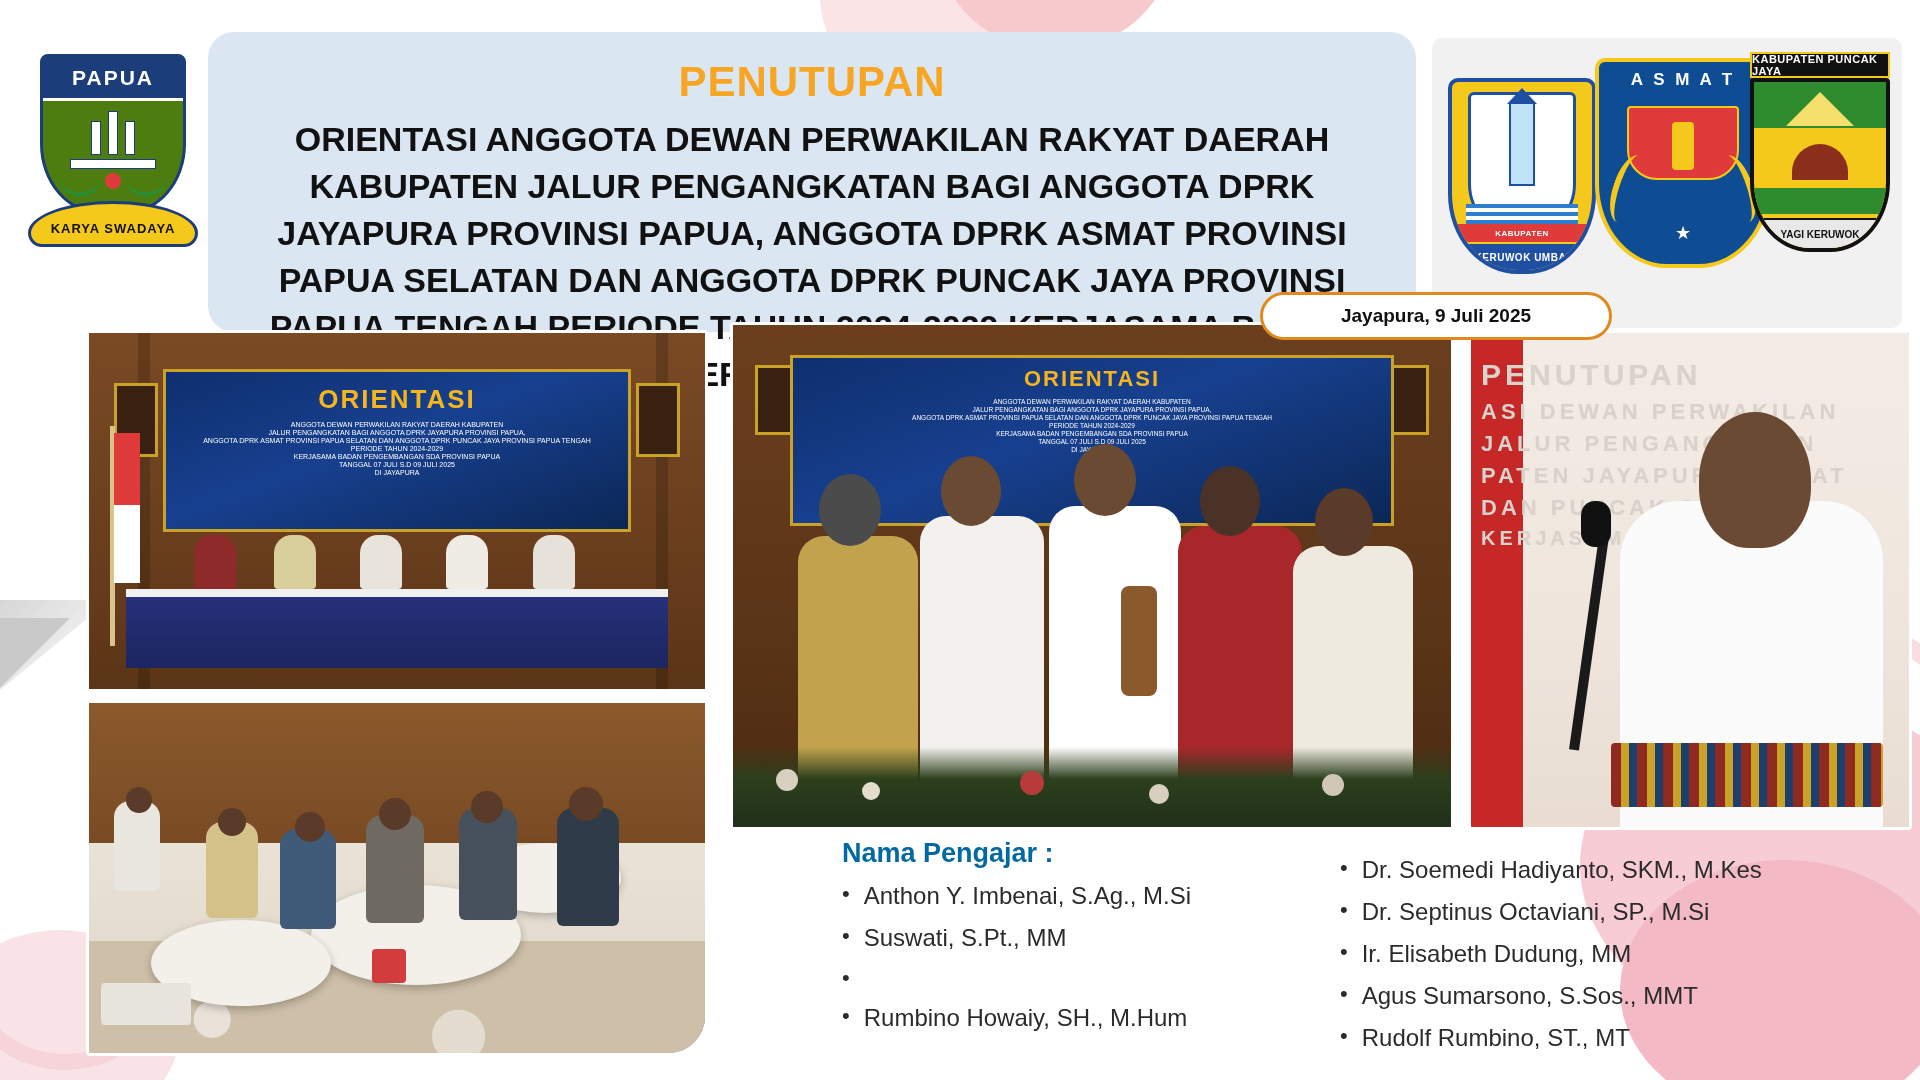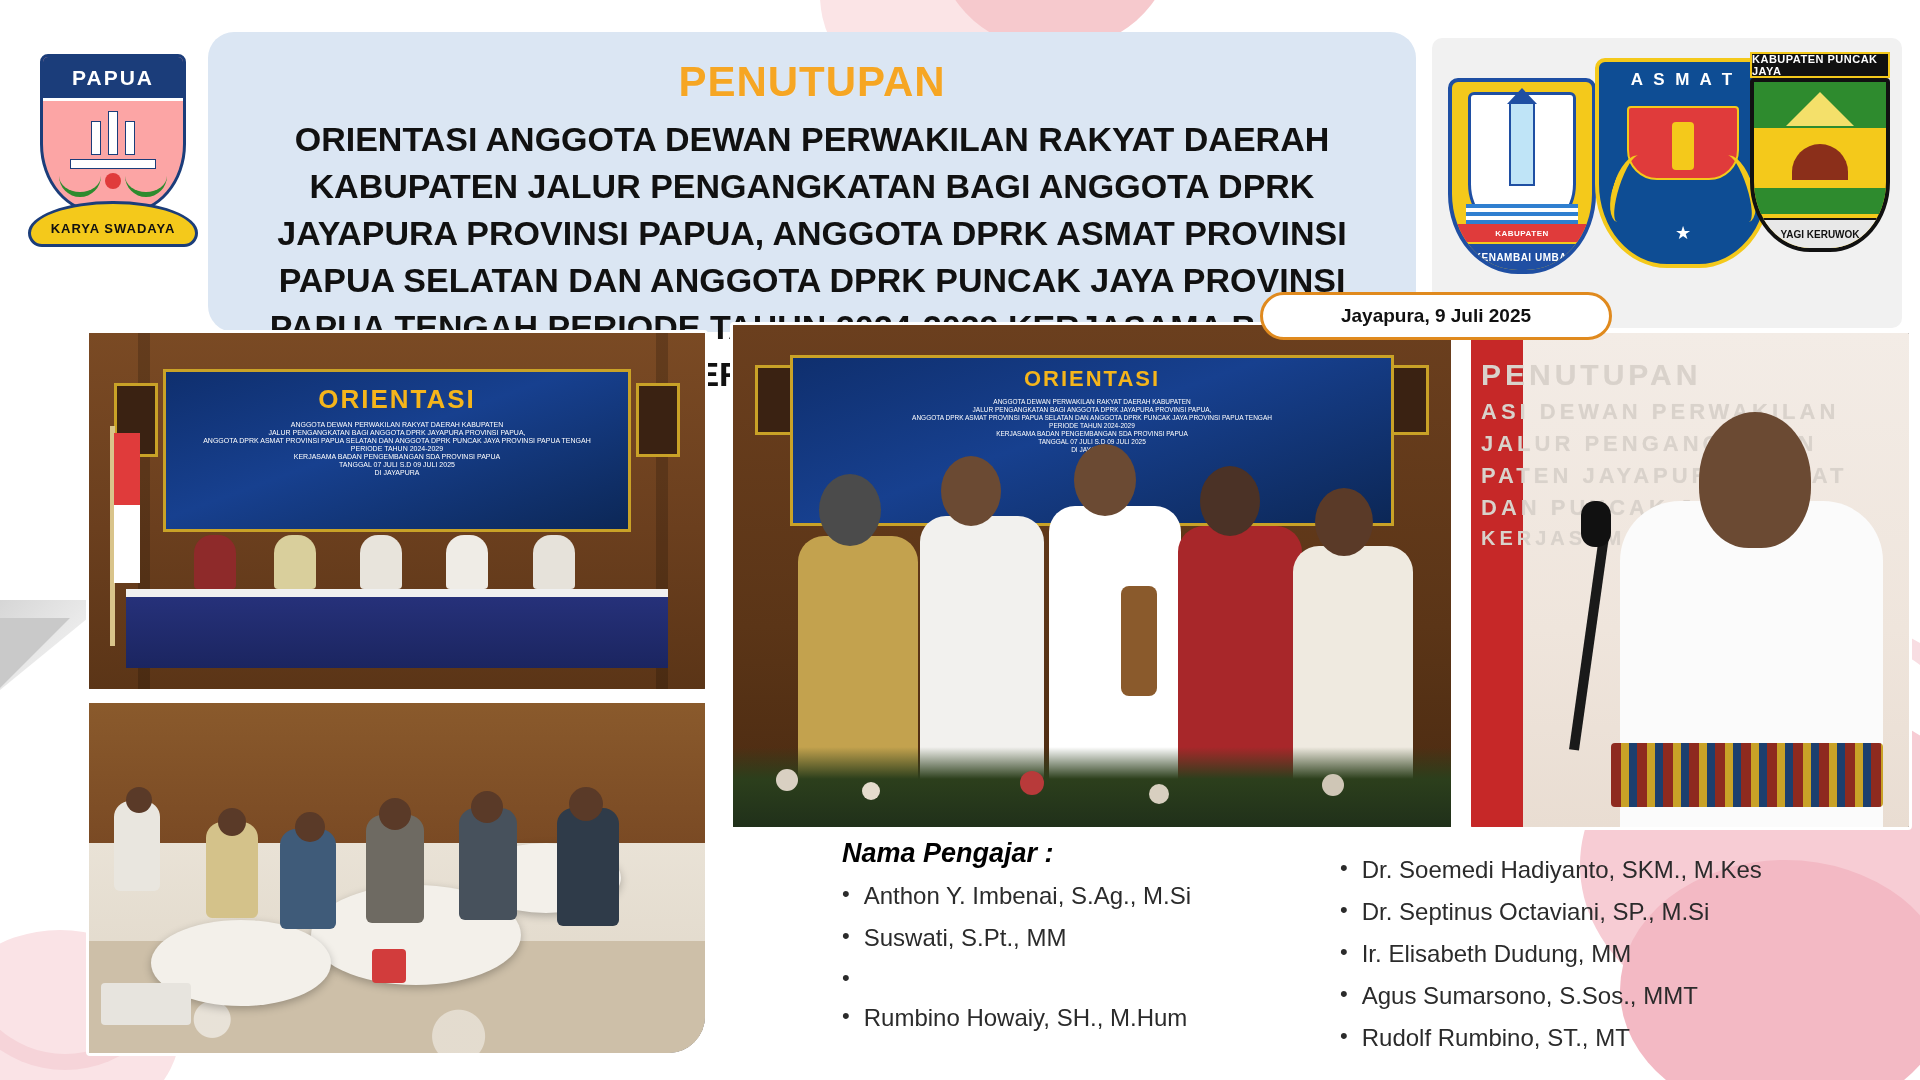--- a/index.html
+++ b/index.html
@@ -70,21 +70,21 @@
     line-height: 1.38;
     margin: 0;
   }
 
   
   #crest-papua {
     position: absolute; left: 28px; top: 32px; width: 170px; height: 215px;
   }
   #crest-papua .shield {
     position: absolute; left: 12px; top: 22px; width: 146px; height: 160px;
-    background: #fca5a5;
+    background: #4d7c0f;
     border: 3px solid #1b3d7a;
     border-radius: 8px 8px 60px 60px / 8px 8px 70px 70px;
     overflow: hidden;
   }
   #crest-papua .shield-top {
     position: absolute; left: 0; top: 0; width: 100%; height: 44px;
     background: #1b3d7a; color: #fff; font-weight: bold; font-size: 21px;
     letter-spacing: 2px; display: flex; align-items: center; justify-content: center;
     border-bottom: 3px solid #fff;
   }
@@ -322,21 +322,21 @@
     background: repeating-linear-gradient(90deg,#8e2a1f 0 10px, #c9a227 10px 18px, #1c3f6e 18px 26px);
     border-radius: 4px;
   }
 
   
   #teachers {
     position: absolute; left: 830px; top: 838px; width: 1090px; height: 230px;
   }
   #teachers-title {
     position: absolute; left: 12px; top: 0px;
-    font-size: 27px; font-weight: bold; color: #000000; font-style: italic;
+    font-size: 27px; font-weight: bold; color: #0369a1;
   }
   .tcol { position: absolute; top: 44px; }
   #tcol-left { left: 12px; width: 520px; }
   #tcol-right { left: 510px; top: 18px; width: 540px; }
   .tname {
     display: flex; align-items: flex-start; gap: 14px;
     font-size: 24px; color: #2b2b2b; margin-bottom: 14px;
   }
   .bullet { font-size: 22px; line-height: 1.1; color: #2b2b2b; }
 </style>
@@ -376,21 +376,21 @@
     <div id="header-subtitle">ORIENTASI ANGGOTA DEWAN PERWAKILAN RAKYAT DAERAH KABUPATEN JALUR PENGANGKATAN BAGI ANGGOTA DPRK JAYAPURA PROVINSI PAPUA, ANGGOTA DPRK ASMAT PROVINSI PAPUA SELATAN DAN ANGGOTA DPRK PUNCAK JAYA PROVINSI PAPUA TENGAH PERIODE TAHUN 2024-2029 KERJASAMA BADAN PENGEMBANGAN SUMBER DAYA APARATUR PROVINSI PAPUA</div>
   </div>
 
   <div id="crest-strip">
     <div class="crest" id="crest-jayapura">
       <div class="body">
         <div class="inner"></div>
         <div class="tower"></div>
         <div class="waves"></div>
         <div class="band">KABUPATEN</div>
-        <div class="ribbon2">KENAMBAI UMBAI</div>
+        <div class="ribbon2">KERUWOK UMBAI</div>
       </div>
     </div>
     <div class="crest" id="crest-asmat">
       <div class="body">
         <div class="title">A S M A T</div>
         <div class="shieldpat"></div>
         <div class="drum"></div>
         <div class="grain-l"></div>
         <div class="grain-r"></div>
         <div class="star">★</div>

